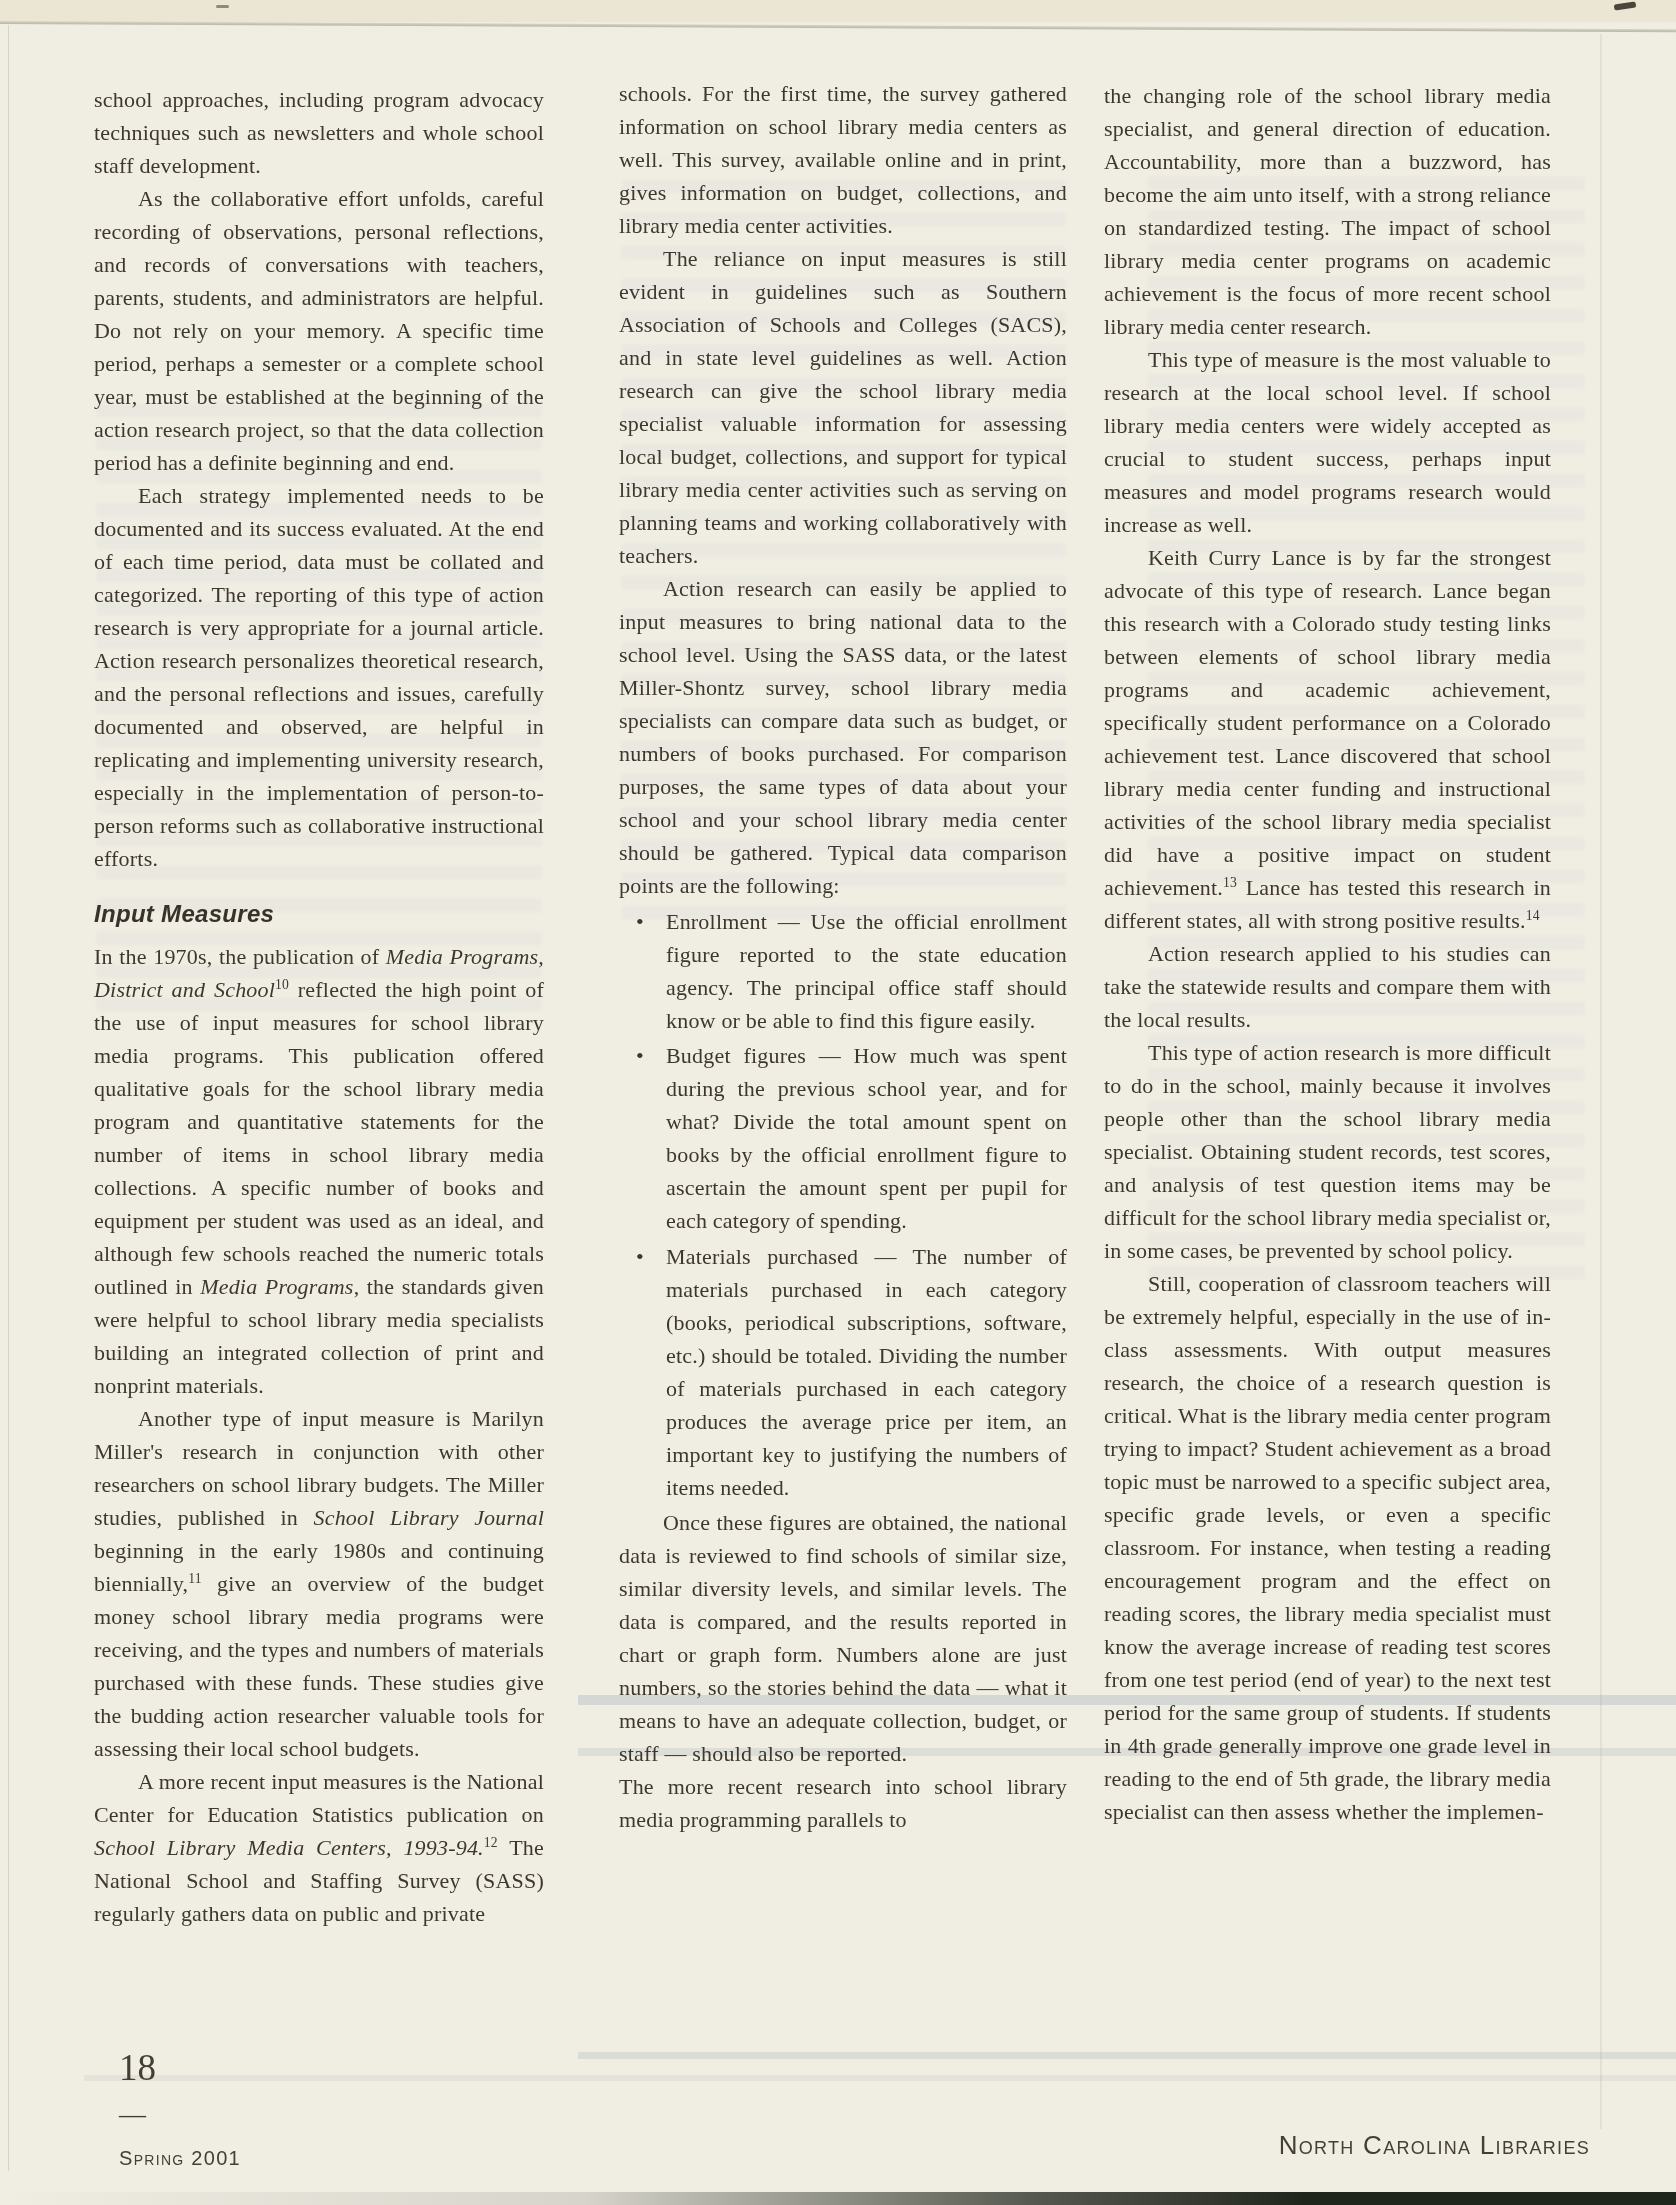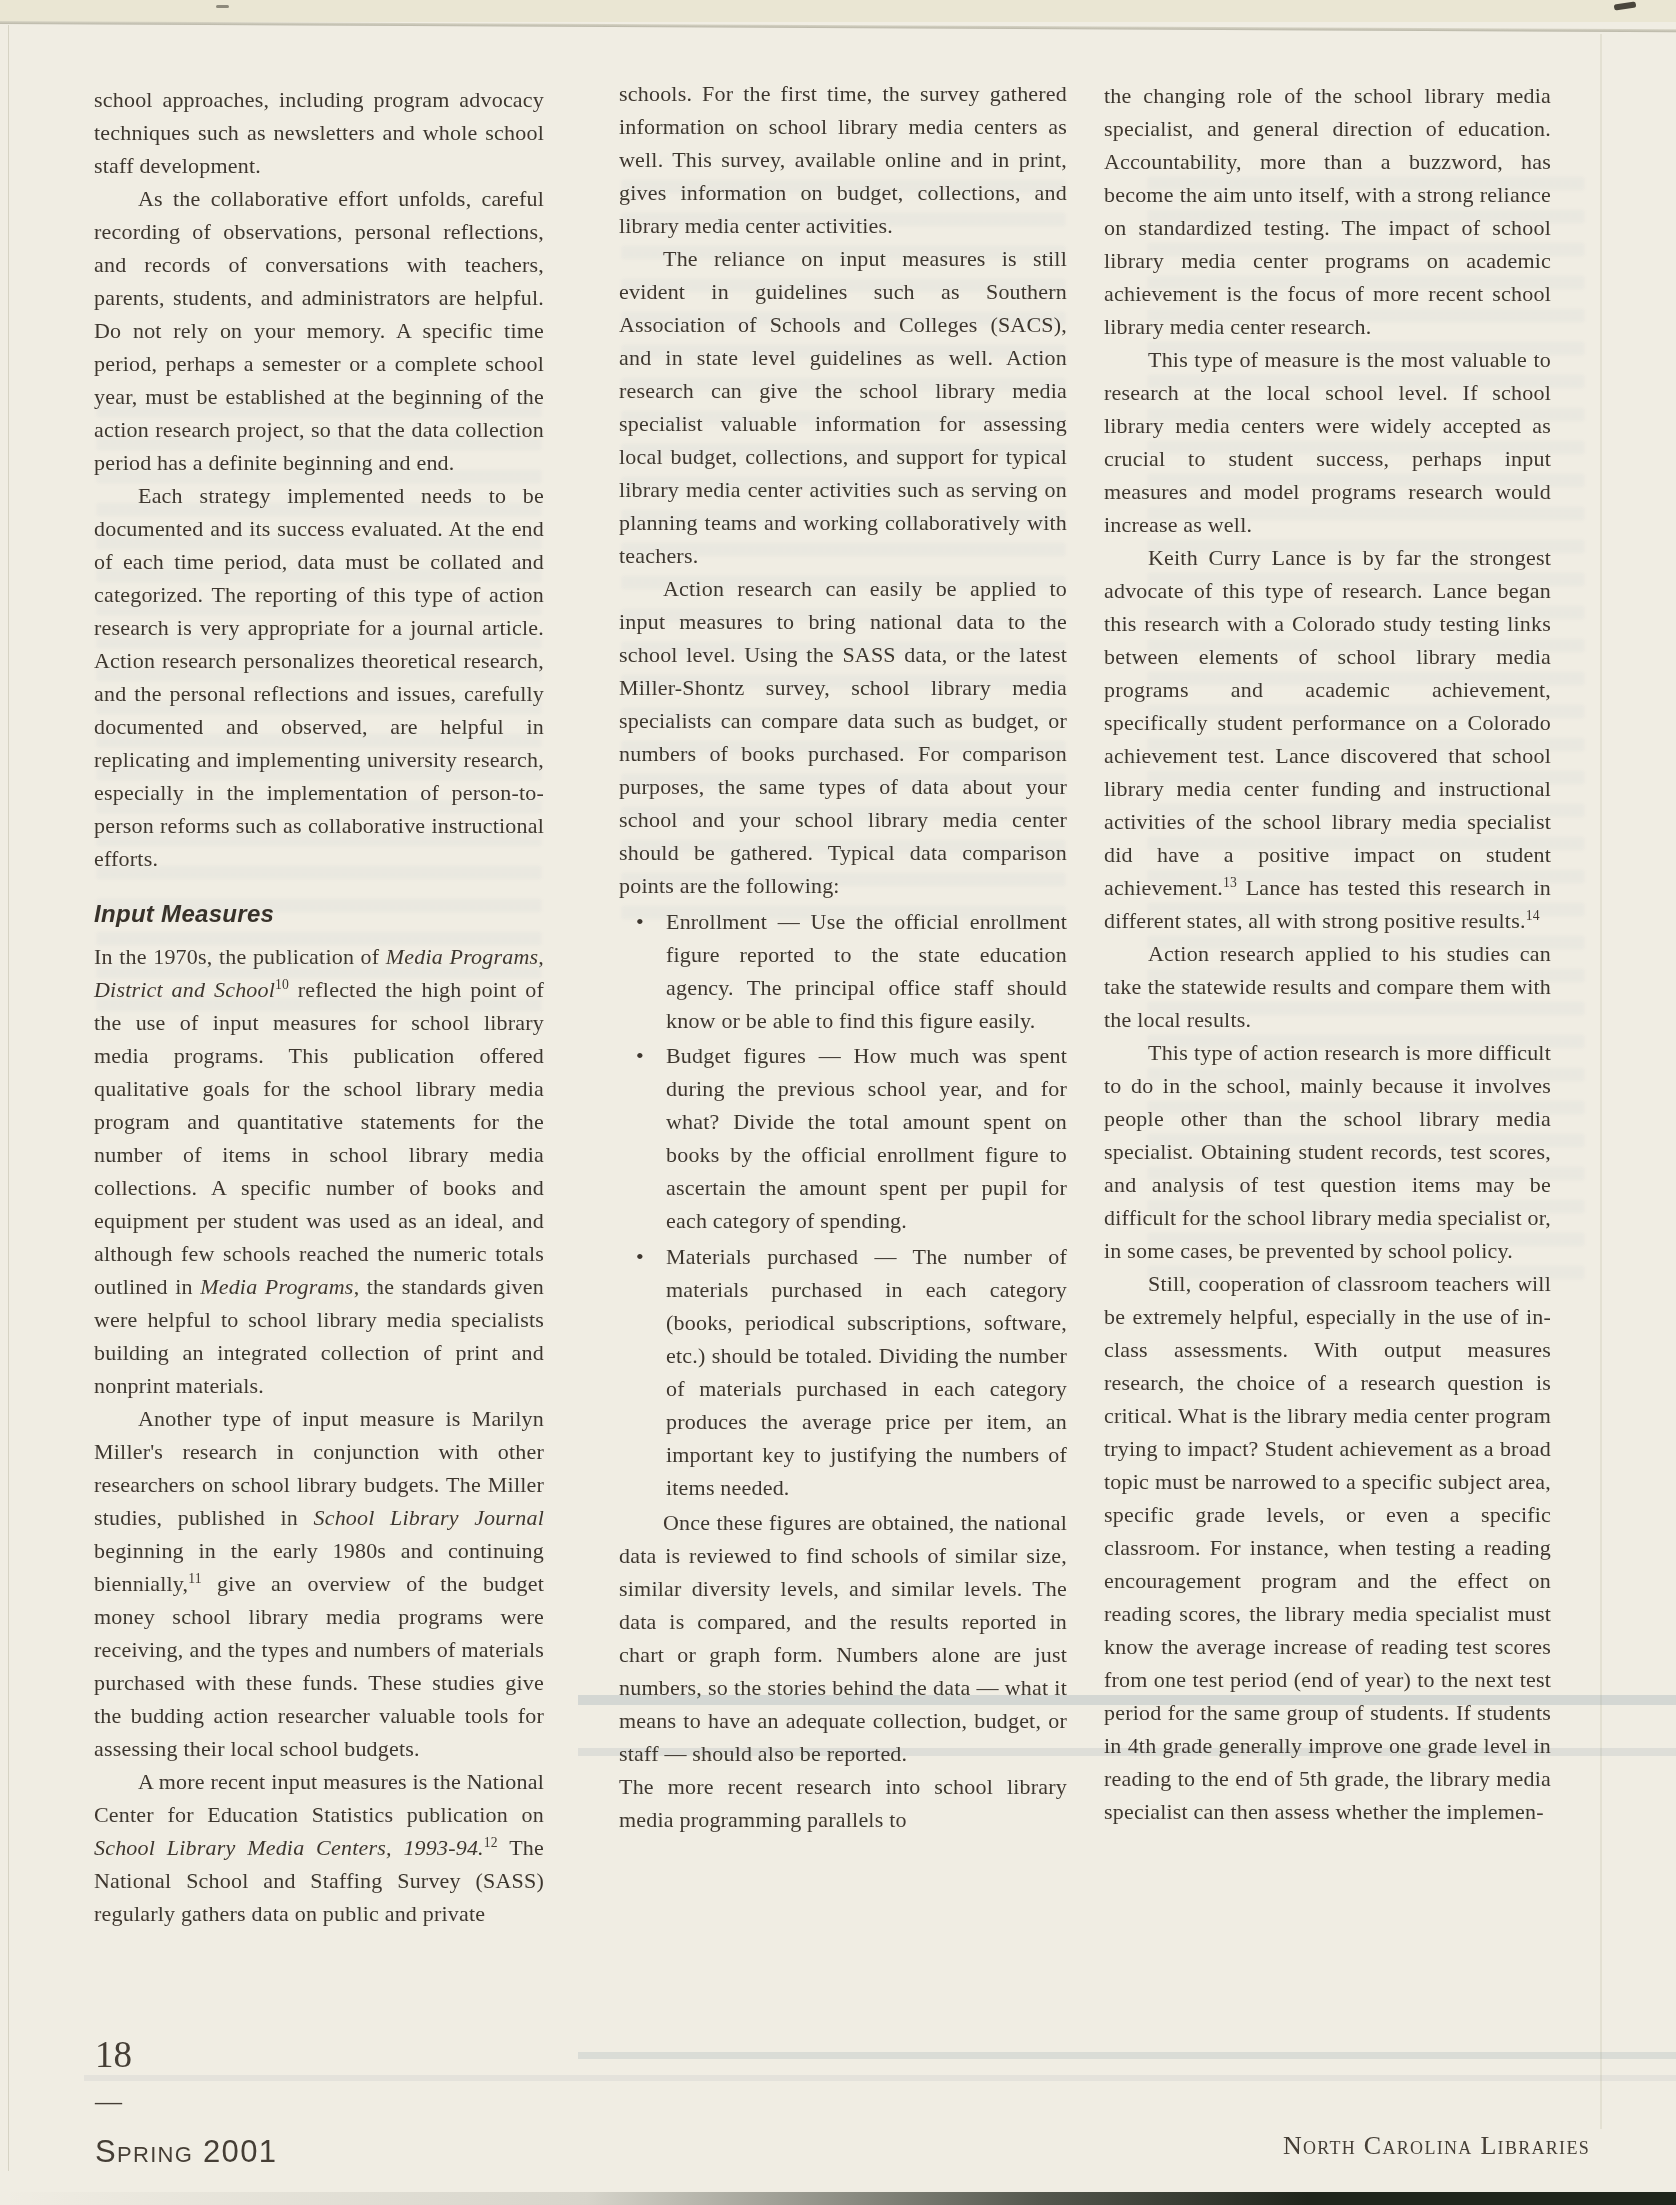--- a/index.html
+++ b/index.html
@@ -54,23 +54,23 @@
     font-family:"Liberation Sans", sans-serif;font-style:italic;font-weight:bold;
     font-size:24px;color:var(--heading-ink);letter-spacing:0.3px;
     margin:22px 0 10px 0;text-align:left;}
   .bullet{margin:2.5px 0 2.5px 0;padding-left:47px;position:relative;}
   .bullet-marker{position:absolute;left:17px;top:0;}
 
   
   .footer-left{position:absolute;left:95px;bottom:35px;display:flex;align-items:baseline;gap:13.4px;color:var(--footer-ink);flex-direction:column;}
   .page-number{font-size:37px;font-family:"Liberation Serif",serif;}
   .footer-dash{font-size:27px;position:relative;top:-3.4px;}
-  .footer-issue{font-family:"Liberation Sans",sans-serif;font-variant:small-caps;font-size:31px;letter-spacing:1.3px;}
+  .footer-issue{font-family:"Liberation Sans",sans-serif;font-variant:small-caps;font-size:20px;letter-spacing:1.3px;margin-left:24px;}
   .footer-right{position:absolute;right:86px;bottom:44px;color:var(--footer-ink);
-    font-family:Liberation Serif, serif;font-variant:small-caps;font-size:26px;letter-spacing:1.3px;}
+    font-family:Liberation Sans, sans-serif;font-variant:small-caps;font-size:26px;letter-spacing:1.3px;}
 </style>
 </head>
 <body>
 
 <div class="scan-top-margin"></div>
 <div class="edge-line-top"></div>
 <div class="edge-line-left"></div>
 <div class="edge-line-right"></div>
 <div class="top-speck"></div>
 <div class="corner-speck"></div>

